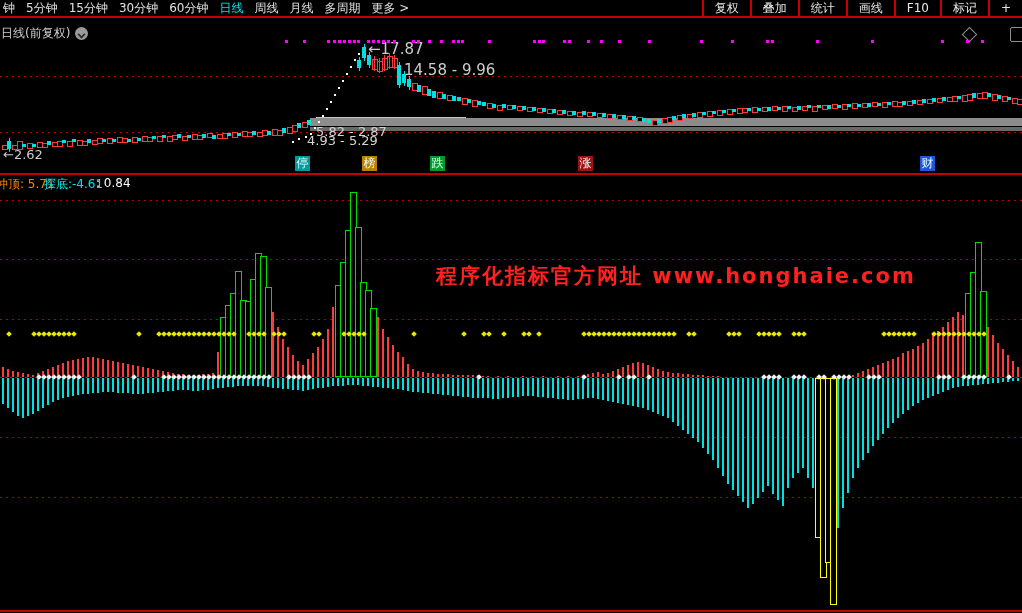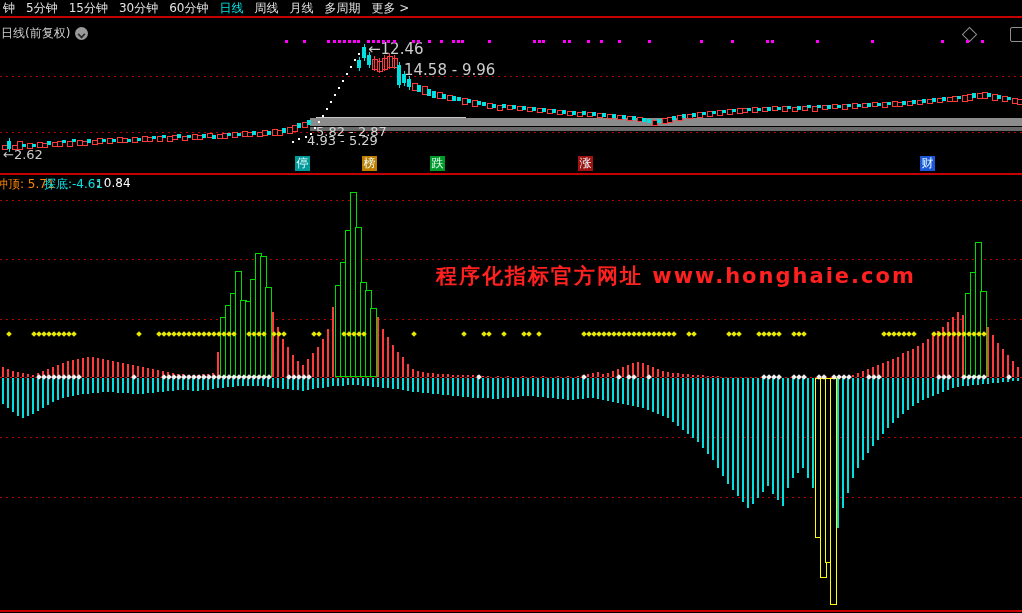--- a/index.html
+++ b/index.html
@@ -68,35 +68,44 @@
         <span class="tb-item">5分钟</span>
         <span class="tb-item">15分钟</span>
         <span class="tb-item">30分钟</span>
         <span class="tb-item">60分钟</span>
         <span class="tb-item active">日线</span>
         <span class="tb-item">周线</span>
         <span class="tb-item">月线</span>
         <span class="tb-item">多周期</span>
         <span class="tb-item">更多 &gt;</span>
       </div>
+    <div id="toolbar-right">
+        <span class="tbr-item">复权</span>
+        <span class="tbr-item">叠加</span>
+        <span class="tbr-item">统计</span>
+        <span class="tbr-item">画线</span>
+        <span class="tbr-item">F10</span>
+        <span class="tbr-item">标记</span>
+        <span class="tbr-item">+</span>
+      </div>
   </div>
   <div id="toolbar-underline"></div>
 
   <div id="subheader-tab">日线(前复权)</div>
   <div id="chevron-circle"></div>
   <div id="diamond-icon"></div>
   <div id="panel-icon"></div>
 
   <div id="price-panel">
     <div class="dotline" style="top:76px"></div>
     <div id="band-a"></div>
     <div id="band-b"></div>
     <div id="band-hl"></div>
     <div class="dotline" style="top:132px"></div>
-    <div class="annot" id="annot-peak">←12.46</div>
+    <div class="annot" id="annot-peak">←17.87</div>
     <div class="annot" id="annot-range">14.58 - 9.96</div>
     <div class="annot" id="annot-band1">5.82 - 2.87</div>
     <div class="annot" id="annot-band2">4.93 - 5.29</div>
     <div class="annot" id="annot-low">←2.62</div>
     <div id="candles-layer">
         <div class="candle r" style="left: 2px; top: 145px; width: 4px; height: 3px;"></div>
         <div class="candle c" style="left: 7px; top: 141px; width: 4px; height: 8px;"></div>
         <div class="wick" style="left: 9px; top: 138px; height: 14px; background: rgb(0, 224, 224);"></div>
         <div class="candle r" style="left: 12px; top: 145px; width: 4px; height: 3px;"></div>
         <div class="candle r" style="left: 17px; top: 141px; width: 4px; height: 7px;"></div>

